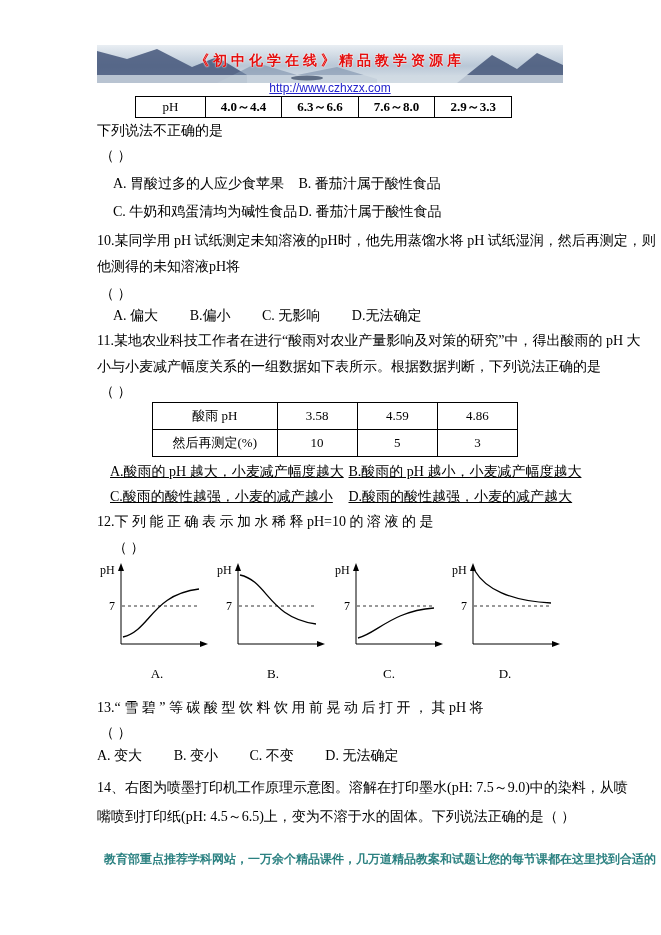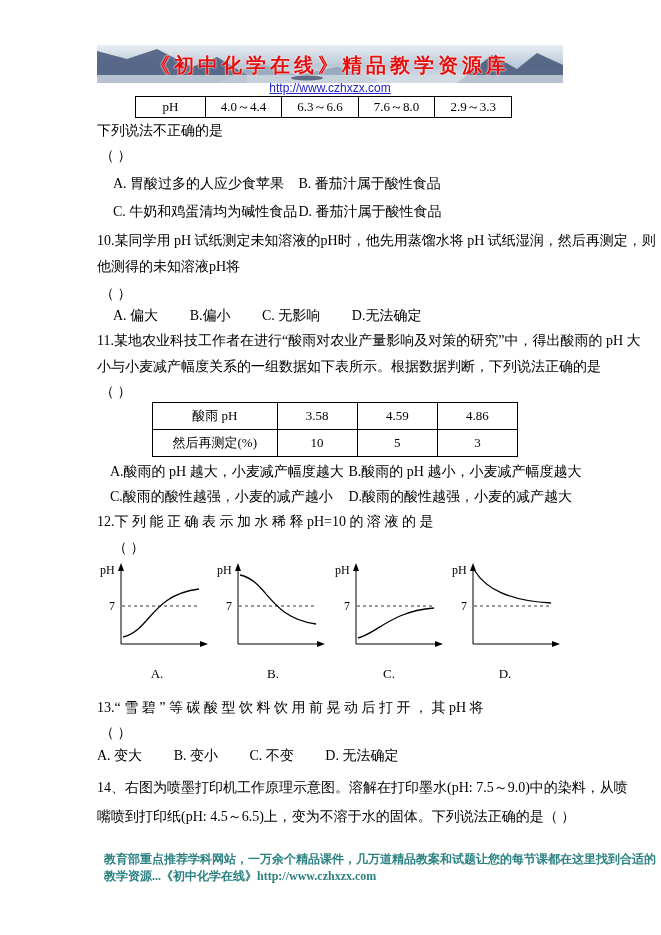--- a/index.html
+++ b/index.html
@@ -14,43 +14,43 @@
     overflow: hidden;
   }
   .abs { position: absolute; left: 97px; width: 466px; }
   .line { font-size: 14px; white-space: nowrap; }
 
   
   .banner { top: 45px; height: 38px; overflow: hidden; }
   .banner svg { position:absolute; top:0; left:0; }
   .banner-title {
     position: absolute; top: 7px; left: 0; width: 100%;
-    text-align: center; font-size: 20px; font-weight: bold;
+    text-align: center; font-size: 14px; font-weight: bold;
     color: #e31010; letter-spacing: 4px;
     text-shadow: 0 0 2px #ffffff, 0 0 1px #ffffff;
   }
   .url-line { top: 81px; text-align: center; font-size: 12px; }
   .url-line a { color: #2323cc; text-decoration: underline; font-family: "Liberation Sans", sans-serif; }
 
   
   table { border-collapse: collapse; font-size: 13px; }
   td { border: 1px solid #000; text-align: center; padding: 0 4px; }
   .ph-table { top: 96px; left: 135px; width: 377px; }
   .ph-table td { height: 21px; }
   .ph-table td:nth-child(1){ width: 70px; }
-  .ph-table td:nth-child(n+2){ width: 77px; }
+  .ph-table td:nth-child(n+2){ width: 77px; font-weight: bold; }
   .acid-table { top: 402px; left: 152px; width: 366px; }
   .acid-table td { height: 27px; }
   .acid-table td:nth-child(1){ width: 115px; }
   .acid-table td:nth-child(n+2){ width: 74px; }
 
   
   .optrow span { display: inline-block; }
   .two-col span { width: 182px; }
-  .q11opts span { width: 235px; }
+  .q11opts span { width: 235px; text-decoration: underline; }
   .inline-opts span { margin-right: 28px; }
 
   
   .graphs { top: 558px; left: 99px; width: 464px; display: flex; justify-content: space-between; }
   .graph-labels { top: 666px; left: 99px; width: 464px; display: flex; }
   .graph-labels div { flex: 1; text-align: center; font-size: 13px; }
 
   
   .footer { font-size: 12px; font-weight: bold; color: #2b8181; white-space: nowrap; }
   .footer a { color: #2b8181; text-decoration: none; }
@@ -205,17 +205,14 @@
     <span>A. 变大</span>
     <span>B. 变小</span>
     <span>C. 不变</span>
     <span>D. 无法确定</span>
   </div>
 
   <div class="abs line" style="top:779px">14、右图为喷墨打印机工作原理示意图。溶解在打印墨水(pH: 7.5～9.0)中的染料，从喷</div>
   <div class="abs line" style="top:808px">嘴喷到打印纸(pH: 4.5～6.5)上，变为不溶于水的固体。下列说法正确的是（    ）</div>
 
   <div class="abs footer" style="top:851px;left:104px;width:460px">教育部重点推荐学科网站，一万余个精品课件，几万道精品教案和试题让您的每节课都在这里找到合适的</div>
-  <div class="abs footer" style="top:868px;left:104px;width:460px">
-    <span>教学资源...《初中化学在线》</span><a href="#">http://www.czhxzx.com</a>
-  </div>
 
 </div>
 
 </body></html>

